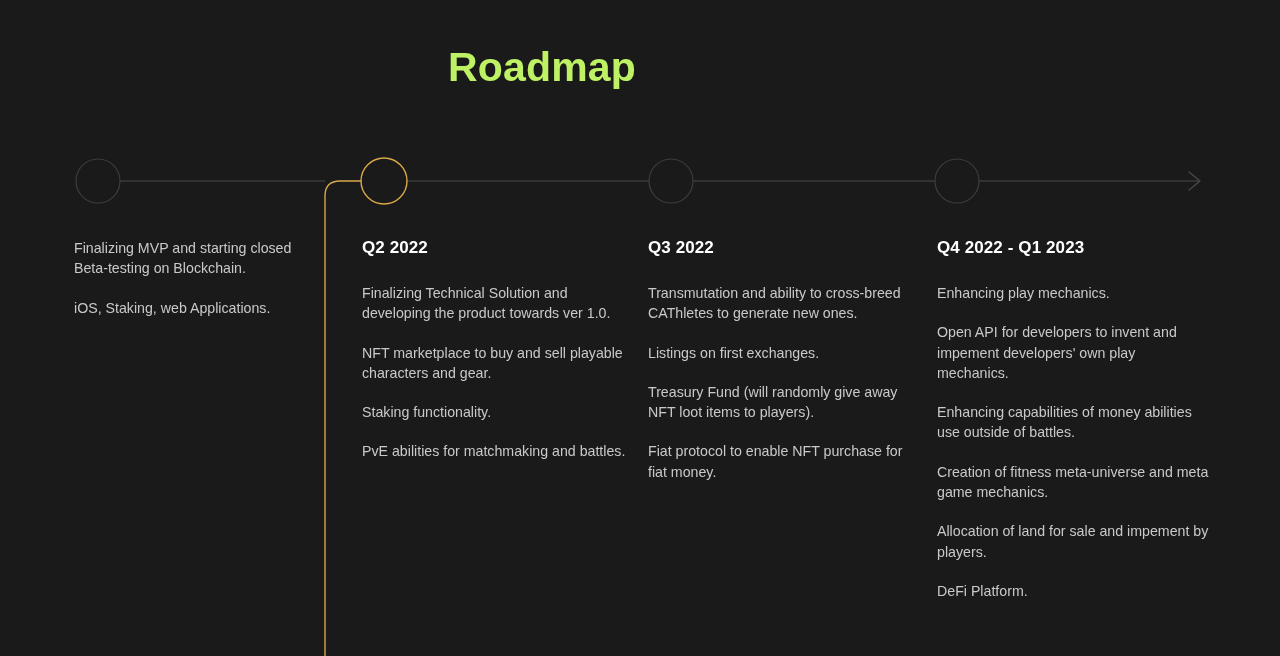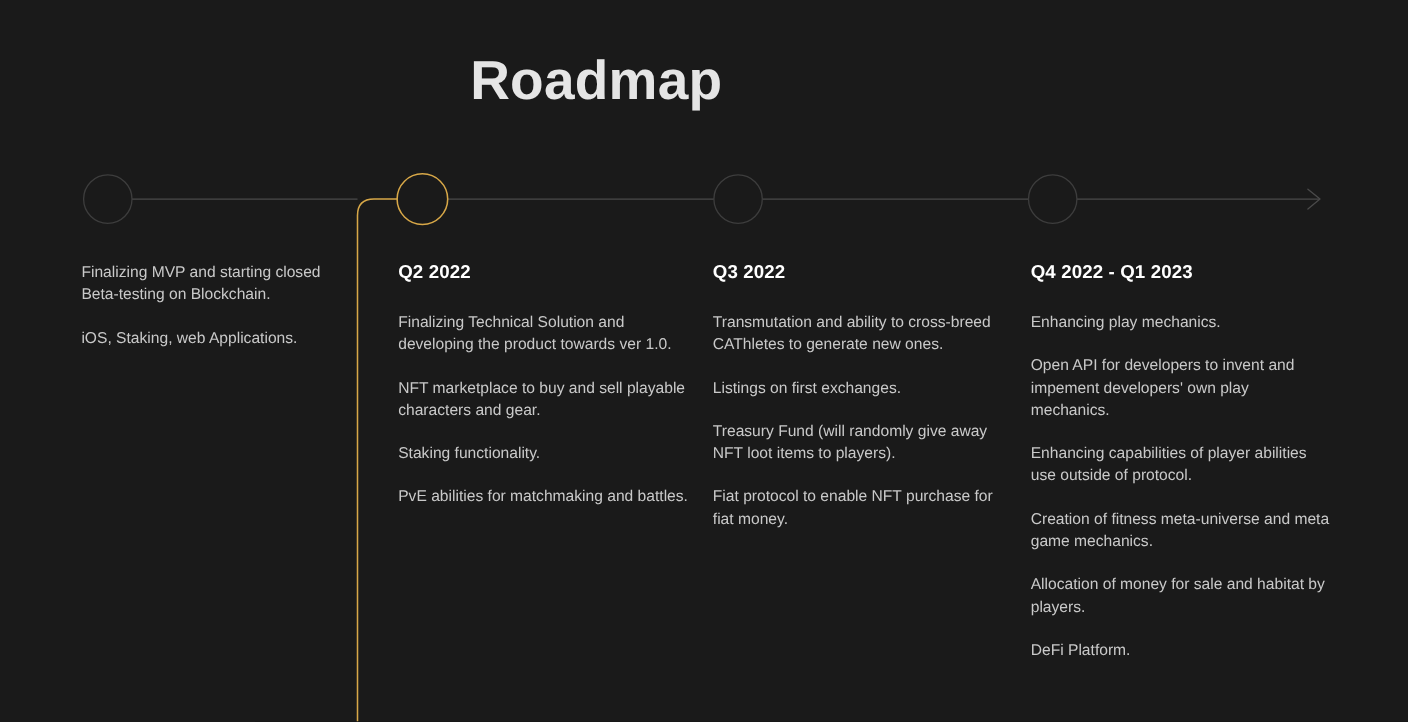--- a/index.html
+++ b/index.html
@@ -20,23 +20,23 @@
     background: #1a1a1a;
   }
 
   
   #page-title {
     position: absolute;
     top: 44px;
     left: 0;
     width: 1084px;
     text-align: center;
-    font-size: 50px;
+    font-size: 41px;
     font-weight: bold;
-    color: #e5e5e5;
+    color: #bef264;
     letter-spacing: 0.2px;
   }
 
   
   #timeline-svg {
     position: absolute;
     top: 0;
     left: 0;
     width: 1280px;
     height: 656px;
@@ -124,20 +124,20 @@
       <div class="col-item">Transmutation and ability to cross-breed CAThletes to generate new ones.</div>
       <div class="col-item">Listings on first exchanges.</div>
       <div class="col-item">Treasury Fund (will randomly give away NFT loot items to players).</div>
       <div class="col-item">Fiat protocol to enable NFT purchase for fiat money.</div>
     </div>
 
     <div class="column" id="col-q4">
       <div class="col-heading">Q4 2022 - Q1 2023</div>
       <div class="col-item">Enhancing play mechanics.</div>
       <div class="col-item">Open API for developers to invent and impement developers' own play mechanics.</div>
-      <div class="col-item">Enhancing capabilities of player abilities use outside of protocol.</div>
+      <div class="col-item">Enhancing capabilities of money abilities use outside of battles.</div>
       <div class="col-item">Creation of fitness meta-universe and meta game mechanics.</div>
-      <div class="col-item">Allocation of money for sale and habitat by players.</div>
+      <div class="col-item">Allocation of land for sale and impement by players.</div>
       <div class="col-item">DeFi Platform.</div>
     </div>
 
   </div>
 </div>
 
 </body></html>

